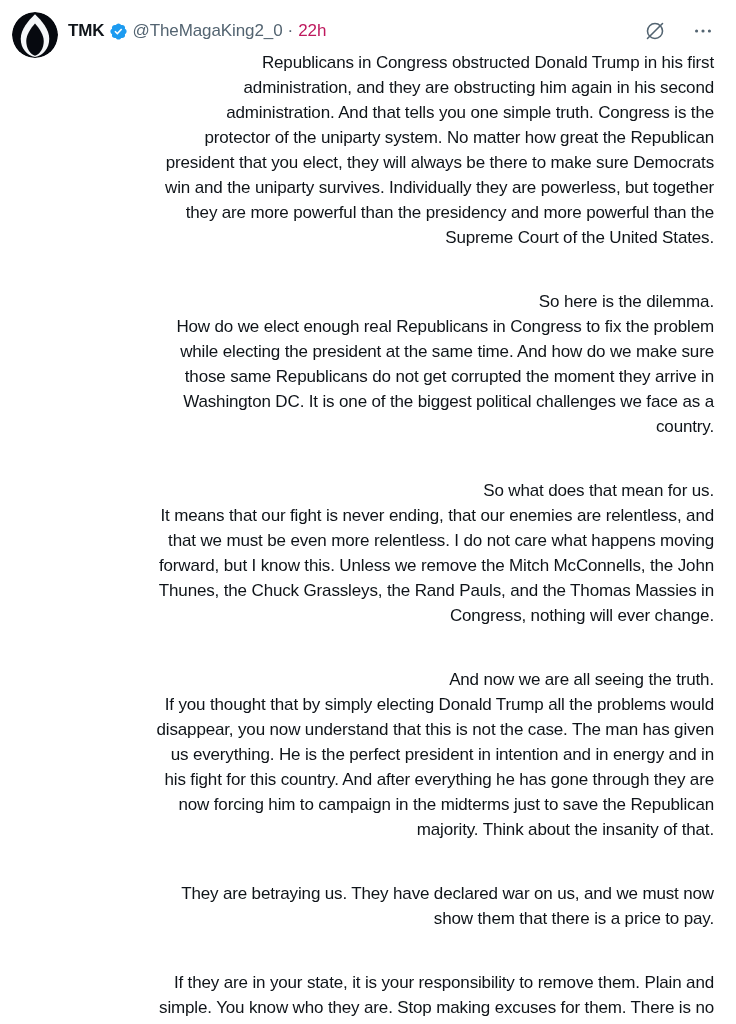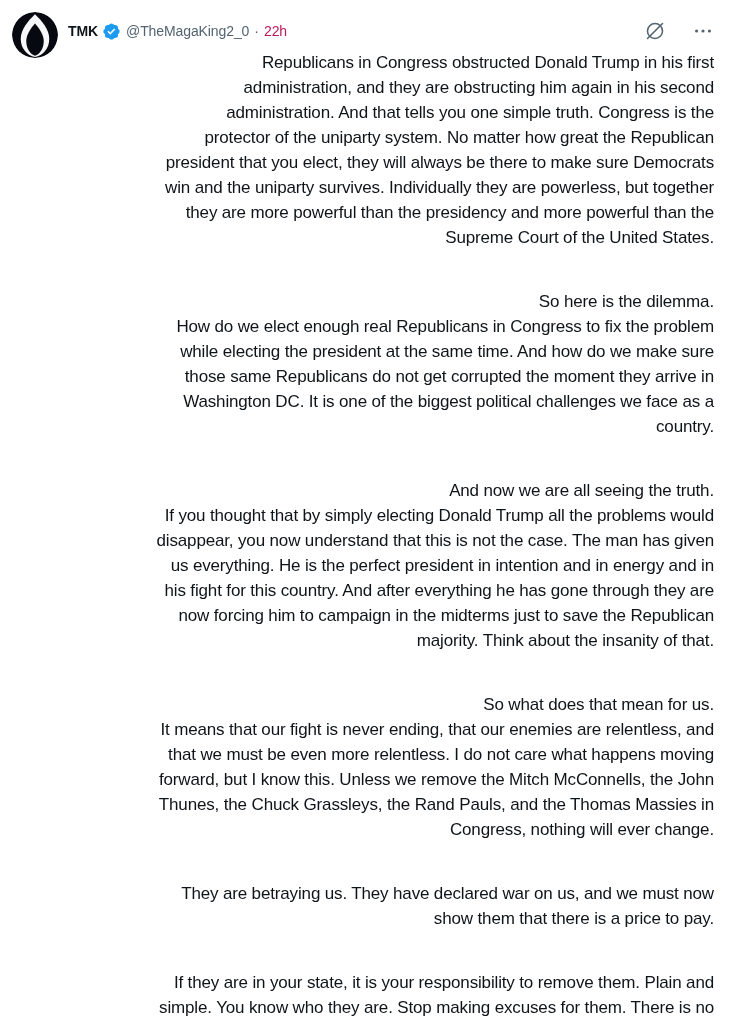--- a/index.html
+++ b/index.html
@@ -11,21 +11,21 @@
   }
   .post { display: flex; padding: 12px 22px 0 12px; gap: 10px; }
   .avatar {
     width: 46px; height: 46px; border-radius: 50%;
     overflow: hidden; flex: 0 0 46px; cursor: pointer;
   }
   .avatar svg { display: block; width: 46px; height: 46px; }
   .content { flex: 1; min-width: 0; padding-top: 3px; }
   .header-row {
     display: flex; align-items: center;
-    margin-top: 5px; font-size: 14px; line-height: 22px;
+    margin-top: 5px; font-size: 17px; line-height: 22px;
     white-space: nowrap;
   }
   .name { font-weight: 700; color: #0f1419; letter-spacing: -0.1px; }
   .badge { display: inline-flex; margin: 0 2px 0 4px; }
   .badge svg { width: 19px; height: 19px; display: block; }
   .handle { color: #536471; margin-left: 3px; letter-spacing: -0.1px; }
   .sep { color: #536471; margin: 0 5px; }
   .time { color: #be185d; letter-spacing: -0.1px; }
   .header-actions {
     margin-left: auto; display: inline-flex; align-items: center; gap: 26px;
@@ -92,33 +92,33 @@
 president that you elect, they will always be there to make sure Democrats
 win and the uniparty survives. Individually they are powerless, but together
 they are more powerful than the presidency and more powerful than the
 Supreme Court of the United States.</p>
       <p>So here is the dilemma.
 How do we elect enough real Republicans in Congress to fix the problem
 while electing the president at the same time. And how do we make sure
 those same Republicans do not get corrupted the moment they arrive in
 Washington DC. It is one of the biggest political challenges we face as a
 country.</p>
+      <p>So what does that mean for us.
+It means that our fight is never ending, that our enemies are relentless, and
+that we must be even more relentless. I do not care what happens moving
+forward, but I know this. Unless we remove the Mitch McConnells, the John
+Thunes, the Chuck Grassleys, the Rand Pauls, and the Thomas Massies in
+Congress, nothing will ever change.</p>
       <p>And now we are all seeing the truth.
 If you thought that by simply electing Donald Trump all the problems would
 disappear, you now understand that this is not the case. The man has given
 us everything. He is the perfect president in intention and in energy and in
 his fight for this country. And after everything he has gone through they are
 now forcing him to campaign in the midterms just to save the Republican
 majority. Think about the insanity of that.</p>
-      <p>So what does that mean for us.
-It means that our fight is never ending, that our enemies are relentless, and
-that we must be even more relentless. I do not care what happens moving
-forward, but I know this. Unless we remove the Mitch McConnells, the John
-Thunes, the Chuck Grassleys, the Rand Pauls, and the Thomas Massies in
-Congress, nothing will ever change.</p>
       <p>They are betraying us. They have declared war on us, and we must now
 show them that there is a price to pay.</p>
       <p>If they are in your state, it is your responsibility to remove them. Plain and
 simple. You know who they are. Stop making excuses for them. There is no
 moral, principled, or political justification for your senators to be working
 against a president that you elected. Full stop.</p>
     </div>
   </div>
 </div>
 

